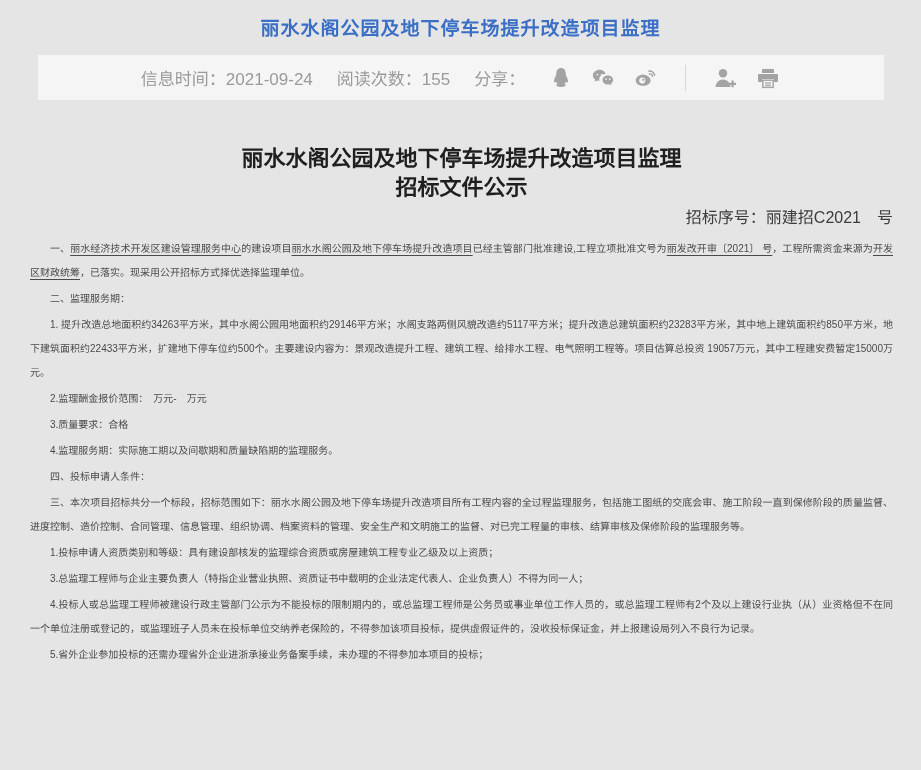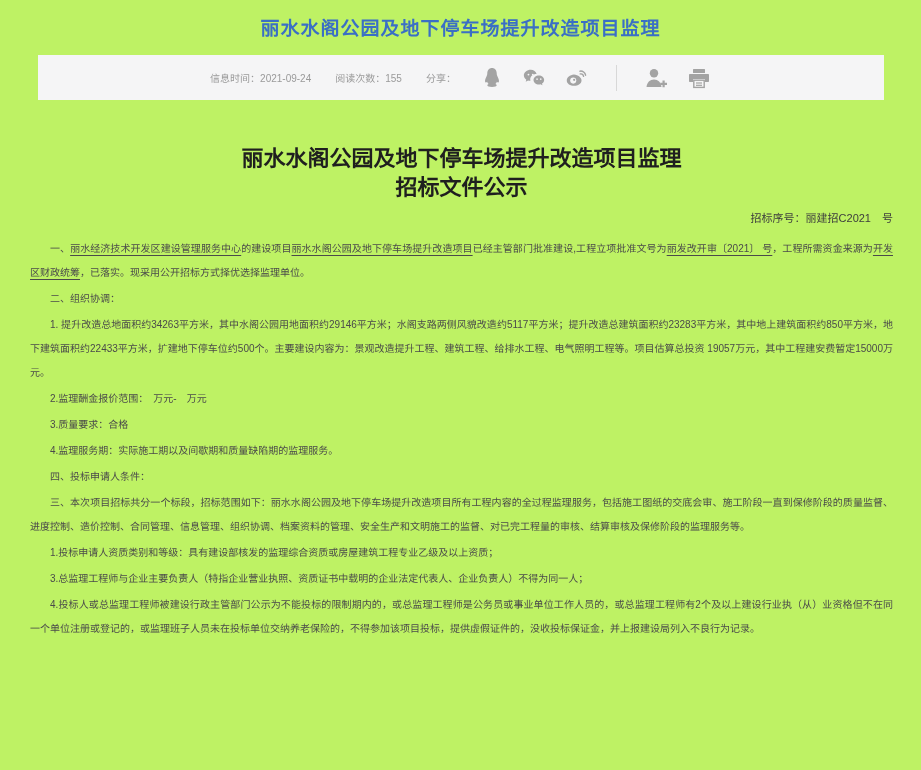--- a/index.html
+++ b/index.html
@@ -10,41 +10,41 @@
     --body-text:#4a4a4a;
     --heading-black:#1f1f1f;
   }
   *{box-sizing:border-box;margin:0;padding:0;}
   html,body{background:#fff;}
   body{font-family:"Liberation Sans","DejaVu Sans",sans-serif;}
   .page{
     position:relative;
     width:921px;height:770px;
     overflow:hidden;
-    background:#bef264;
+    background:#e5e5e5;
   }
   .page-title{
     padding-top:16px;
     text-align:center;
     font-size:19px;
     font-weight:bold;
     color:var(--title-blue);
     line-height:26px;
     letter-spacing:1px;
   }
   .info-bar{
     margin:13px auto 0;
     width:846px;height:45px;
     background:var(--bar-bg);
     display:flex;
     align-items:center;
     justify-content:center;
     gap:24px;
     color:var(--bar-text);
-    font-size:10px;
+    font-size:17px;
   }
   .info-item{white-space:nowrap;}
   .share-group{display:flex;align-items:center;gap:18px;}
   .icon-btn{
     display:inline-flex;align-items:center;justify-content:center;
     width:24px;height:24px;color:var(--icon-gray);cursor:pointer;
   }
   .icon-divider{
     width:1px;height:26px;background:#d8d8d8;margin:0 4px;
   }
@@ -56,21 +56,21 @@
     font-size:22px;
     font-weight:bold;
     color:var(--heading-black);
     line-height:29px;
   }
   .doc-heading .line1{text-align:center;}
   .doc-heading .line2{text-align:center;}
   .serial-line{
     margin-top:4px;
     text-align:right;
-    font-size:11px;
+    font-size:16px;
     color:#3c3c3c;
     line-height:24px;
   }
   .paragraphs{
     margin-top:7px;
     font-size:10px;
     color:var(--body-text);
     line-height:24px;
     text-align:justify;
   }
@@ -140,27 +140,28 @@
   </div>
 
   <div class="content">
     <div class="doc-heading">
       <div class="line1">丽水水阁公园及地下停车场提升改造项目监理</div>
       <div class="line2">招标文件公示</div>
     </div>
     <div class="serial-line">招标序号：丽建招C2021　号</div>
     <div class="paragraphs">
         <div class="para"><span>一、</span><span class="u">丽水经济技术开发区建设管理服务中心</span><span>的建设项目</span><span class="u">丽水水阁公园及地下停车场提升改造项目</span><span>已经主管部门批准建设,工程立项批准文号为</span><span class="u">丽发改开审〔2021〕 号</span><span>，工程所需资金来源为</span><span class="u">开发区财政统筹</span><span>，已落实。现采用公开招标方式择优选择监理单位。</span></div>
-        <div class="para"><span>二、组织协调：</span></div>
+        <div class="para"><span>二、监理服务期：</span></div>
         <div class="para"><span>1. 提升改造总地面积约34263平方米，其中水阁公园用地面积约29146平方米；水阁支路两侧风貌改造约5117平方米；提升改造总建筑面积约23283平方米，其中地上建筑面积约850平方米，地下建筑面积约22433平方米，扩建地下停车位约500个。主要建设内容为：景观改造提升工程、建筑工程、给排水工程、电气照明工程等。项目估算总投资 19057万元，其中工程建安费暂定15000万元。</span></div>
         <div class="para"><span>2.监理酬金报价范围：　万元-　万元</span></div>
         <div class="para"><span>3.质量要求：合格</span></div>
         <div class="para"><span>4.监理服务期：实际施工期以及间歇期和质量缺陷期的监理服务。</span></div>
         <div class="para"><span>四、投标申请人条件：</span></div>
         <div class="para"><span>三、本次项目招标共分一个标段，招标范围如下：丽水水阁公园及地下停车场提升改造项目所有工程内容的全过程监理服务，包括施工图纸的交底会审、施工阶段一直到保修阶段的质量监督、进度控制、造价控制、合同管理、信息管理、组织协调、档案资料的管理、安全生产和文明施工的监督、对已完工程量的审核、结算审核及保修阶段的监理服务等。</span></div>
         <div class="para"><span>1.投标申请人资质类别和等级：具有建设部核发的监理综合资质或房屋建筑工程专业乙级及以上资质；</span></div>
         <div class="para"><span>3.总监理工程师与企业主要负责人（特指企业营业执照、资质证书中载明的企业法定代表人、企业负责人）不得为同一人；</span></div>
         <div class="para"><span>4.投标人或总监理工程师被建设行政主管部门公示为不能投标的限制期内的，或总监理工程师是公务员或事业单位工作人员的，或总监理工程师有2个及以上建设行业执（从）业资格但不在同一个单位注册或登记的，或监理班子人员未在投标单位交纳养老保险的，不得参加该项目投标，提供虚假证件的，没收投标保证金，并上报建设局列入不良行为记录。</span></div>
+        <div class="para"><span>5.省外企业参加投标的还需办理省外企业进浙承接业务备案手续，未办理的不得参加本项目的投标；</span></div>
         <div class="para"></div>
       </div>
   </div>
 
 </div>
 
 </body></html>

